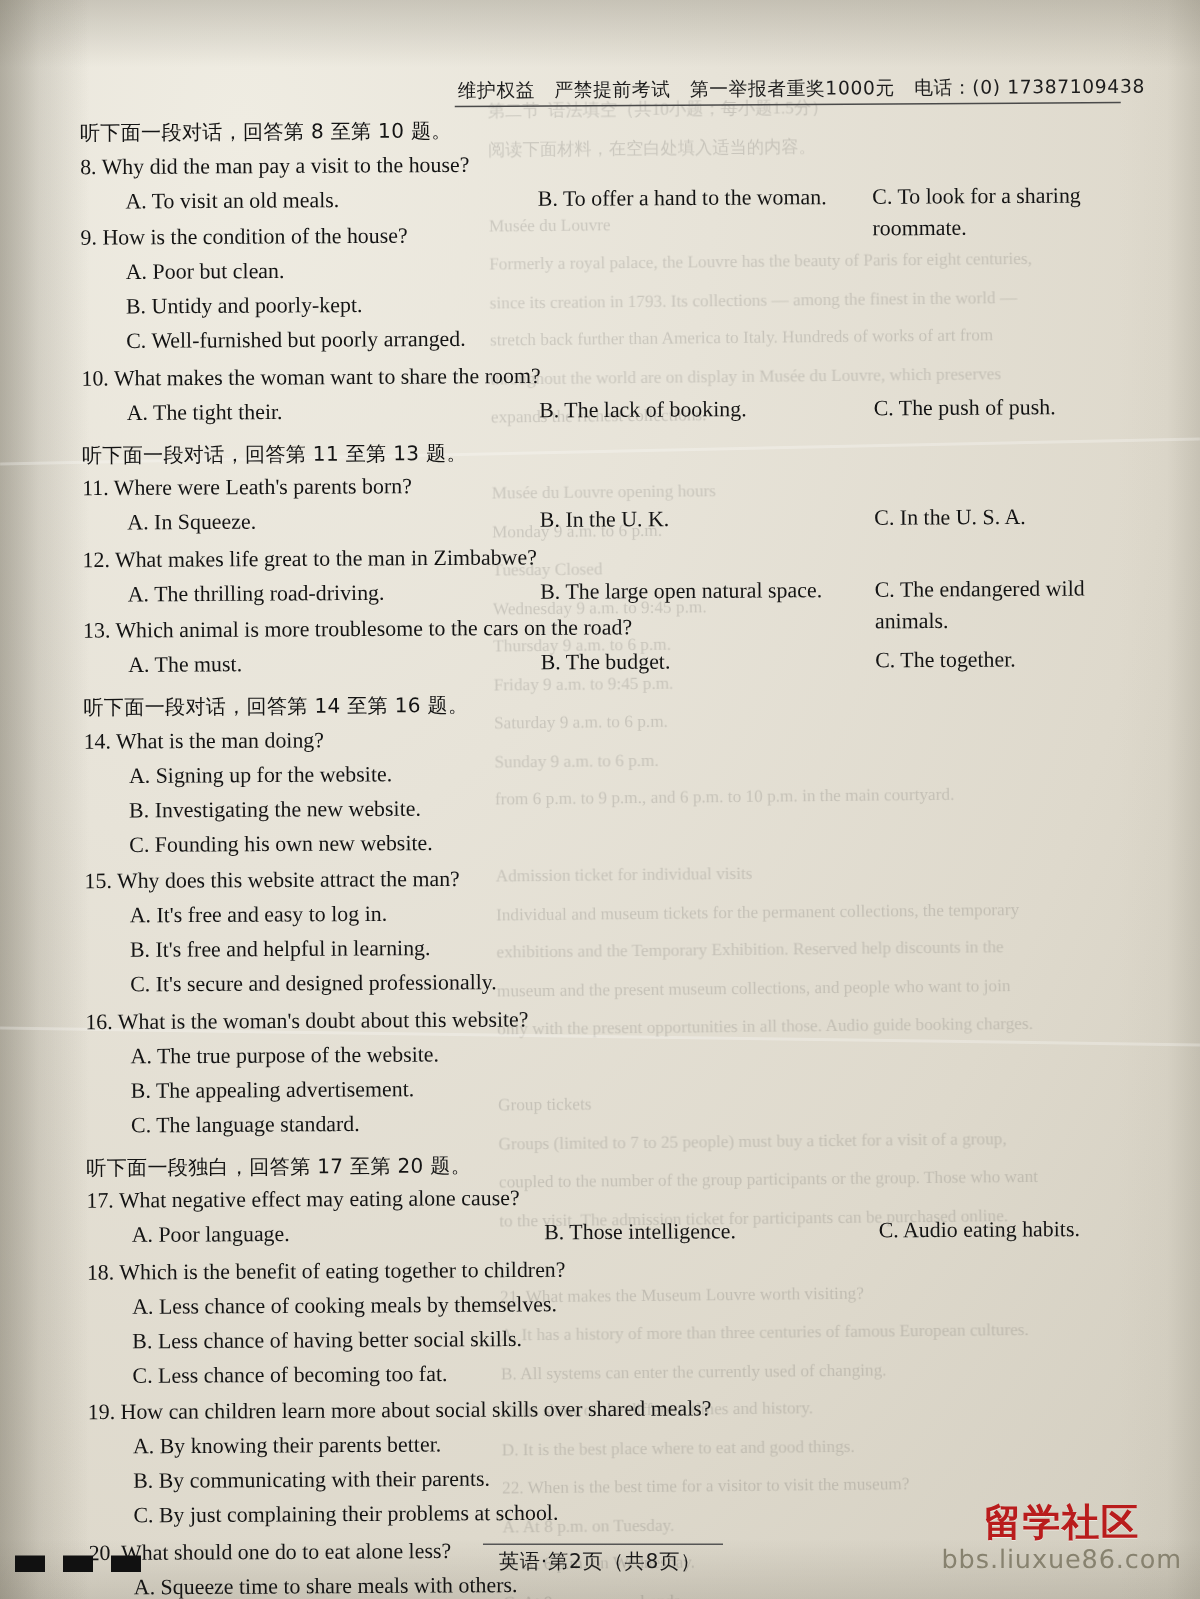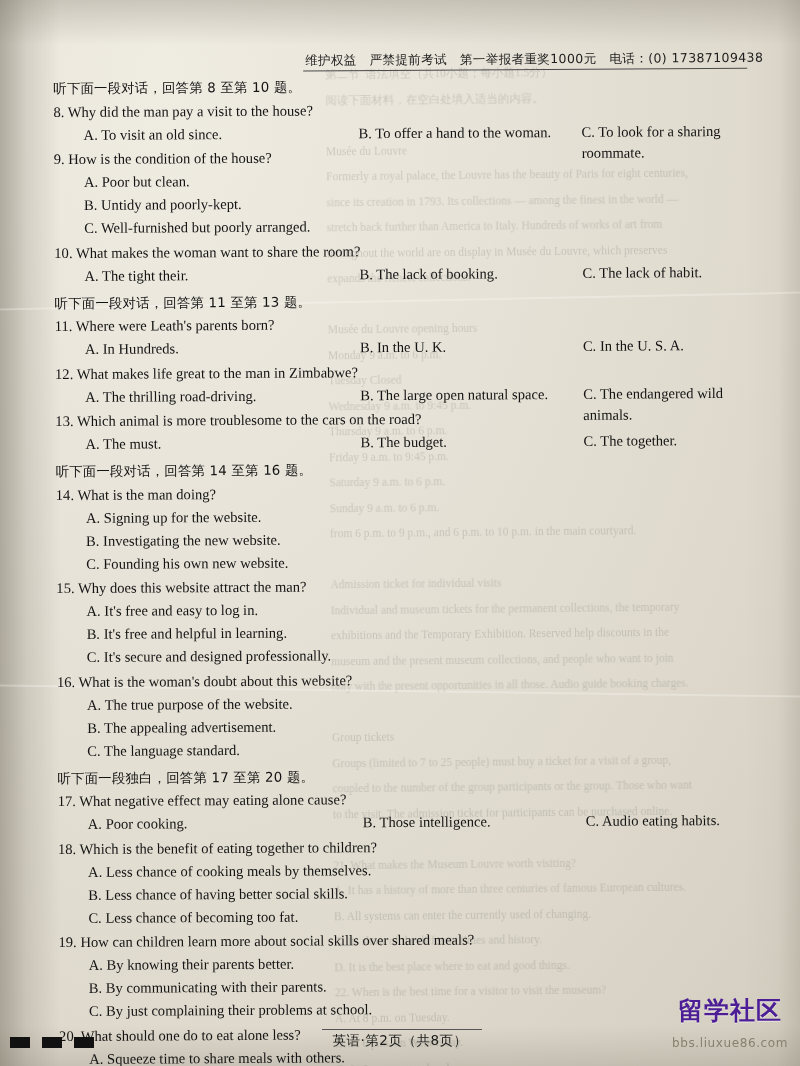--- a/index.html
+++ b/index.html
@@ -151,31 +151,31 @@
     position: absolute;
     right: 12px;
     bottom: 16px;
     text-align: center;
     color: #6f6b61;
   }
   .wm-main {
     font-family: "DejaVu Sans", sans-serif;
     font-size: 25px;
     font-weight: bold;
-    color: #4c1d95;
+    color: #b91c1c;
     letter-spacing: 1px;
     line-height: 28px;
     text-shadow: 0 1px 0 rgba(255,255,255,0.5);
   }
   .wm-sub {
     font-family: "DejaVu Sans", sans-serif;
-    font-size: 12px;
+    font-size: 17px;
     color: #87826f;
     letter-spacing: 0.6px;
-    margin-top: 11px;
+    margin-top: 1px;
   }
   
   .crease {
     position: absolute;
     background: rgba(255,255,255,0.28);
     pointer-events: none;
   }
   .crease.c1 { left: 0; top: 300px; width: 800px; height: 2px; transform: rotate(-1.2deg); }
   .crease.c2 { left: 0; top: 690px; width: 800px; height: 2px; transform: rotate(0.8deg); }
   .shadowband {
@@ -239,38 +239,38 @@
   <div class="crease c2"></div>
 
   <div id="content">
     <div class="warn-bar">维护权益　严禁提前考试　第一举报者重奖1000元　电话：(0) 17387109438</div>
     <div class="warn-rule"></div>
 
     <div class="body" id="body-slot">
         <div class="dirline">听下面一段对话，回答第 8 至第 10 题。</div>
         <div class="q">8. Why did the man pay a visit to the house?</div>
         <div class="opts-row">
-          <span class="oa">A. To visit an old since.</span>
+          <span class="oa">A. To visit an old meals.</span>
           <span class="ob">B. To offer a hand to the woman.</span>
           <span class="oc">C. To look for a sharing roommate.</span>
         </div>
         <div class="q">9. How is the condition of the house?</div>
         <div class="opt">A. Poor but clean.</div>
         <div class="opt">B. Untidy and poorly-kept.</div>
         <div class="opt">C. Well-furnished but poorly arranged.</div>
         <div class="q">10. What makes the woman want to share the room?</div>
         <div class="opts-row">
           <span class="oa">A. The tight their.</span>
           <span class="ob">B. The lack of booking.</span>
-          <span class="oc">C. The lack of habit.</span>
+          <span class="oc">C. The push of push.</span>
         </div>
         <div class="dirline">听下面一段对话，回答第 11 至第 13 题。</div>
         <div class="q">11. Where were Leath's parents born?</div>
         <div class="opts-row">
-          <span class="oa">A. In Hundreds.</span>
+          <span class="oa">A. In Squeeze.</span>
           <span class="ob">B. In the U. K.</span>
           <span class="oc">C. In the U. S. A.</span>
         </div>
         <div class="q">12. What makes life great to the man in Zimbabwe?</div>
         <div class="opts-row">
           <span class="oa">A. The thrilling road-driving.</span>
           <span class="ob">B. The large open natural space.</span>
           <span class="oc">C. The endangered wild animals.</span>
         </div>
         <div class="q">13. Which animal is more troublesome to the cars on the road?</div>
@@ -288,21 +288,21 @@
         <div class="opt">A. It's free and easy to log in.</div>
         <div class="opt">B. It's free and helpful in learning.</div>
         <div class="opt">C. It's secure and designed professionally.</div>
         <div class="q">16. What is the woman's doubt about this website?</div>
         <div class="opt">A. The true purpose of the website.</div>
         <div class="opt">B. The appealing advertisement.</div>
         <div class="opt">C. The language standard.</div>
         <div class="dirline">听下面一段独白，回答第 17 至第 20 题。</div>
         <div class="q">17. What negative effect may eating alone cause?</div>
         <div class="opts-row">
-          <span class="oa">A. Poor cooking.</span>
+          <span class="oa">A. Poor language.</span>
           <span class="ob">B. Those intelligence.</span>
           <span class="oc">C. Audio eating habits.</span>
         </div>
         <div class="q">18. Which is the benefit of eating together to children?</div>
         <div class="opt">A. Less chance of cooking meals by themselves.</div>
         <div class="opt">B. Less chance of having better social skills.</div>
         <div class="opt">C. Less chance of becoming too fat.</div>
         <div class="q">19. How can children learn more about social skills over shared meals?</div>
         <div class="opt">A. By knowing their parents better.</div>
         <div class="opt">B. By communicating with their parents.</div>

